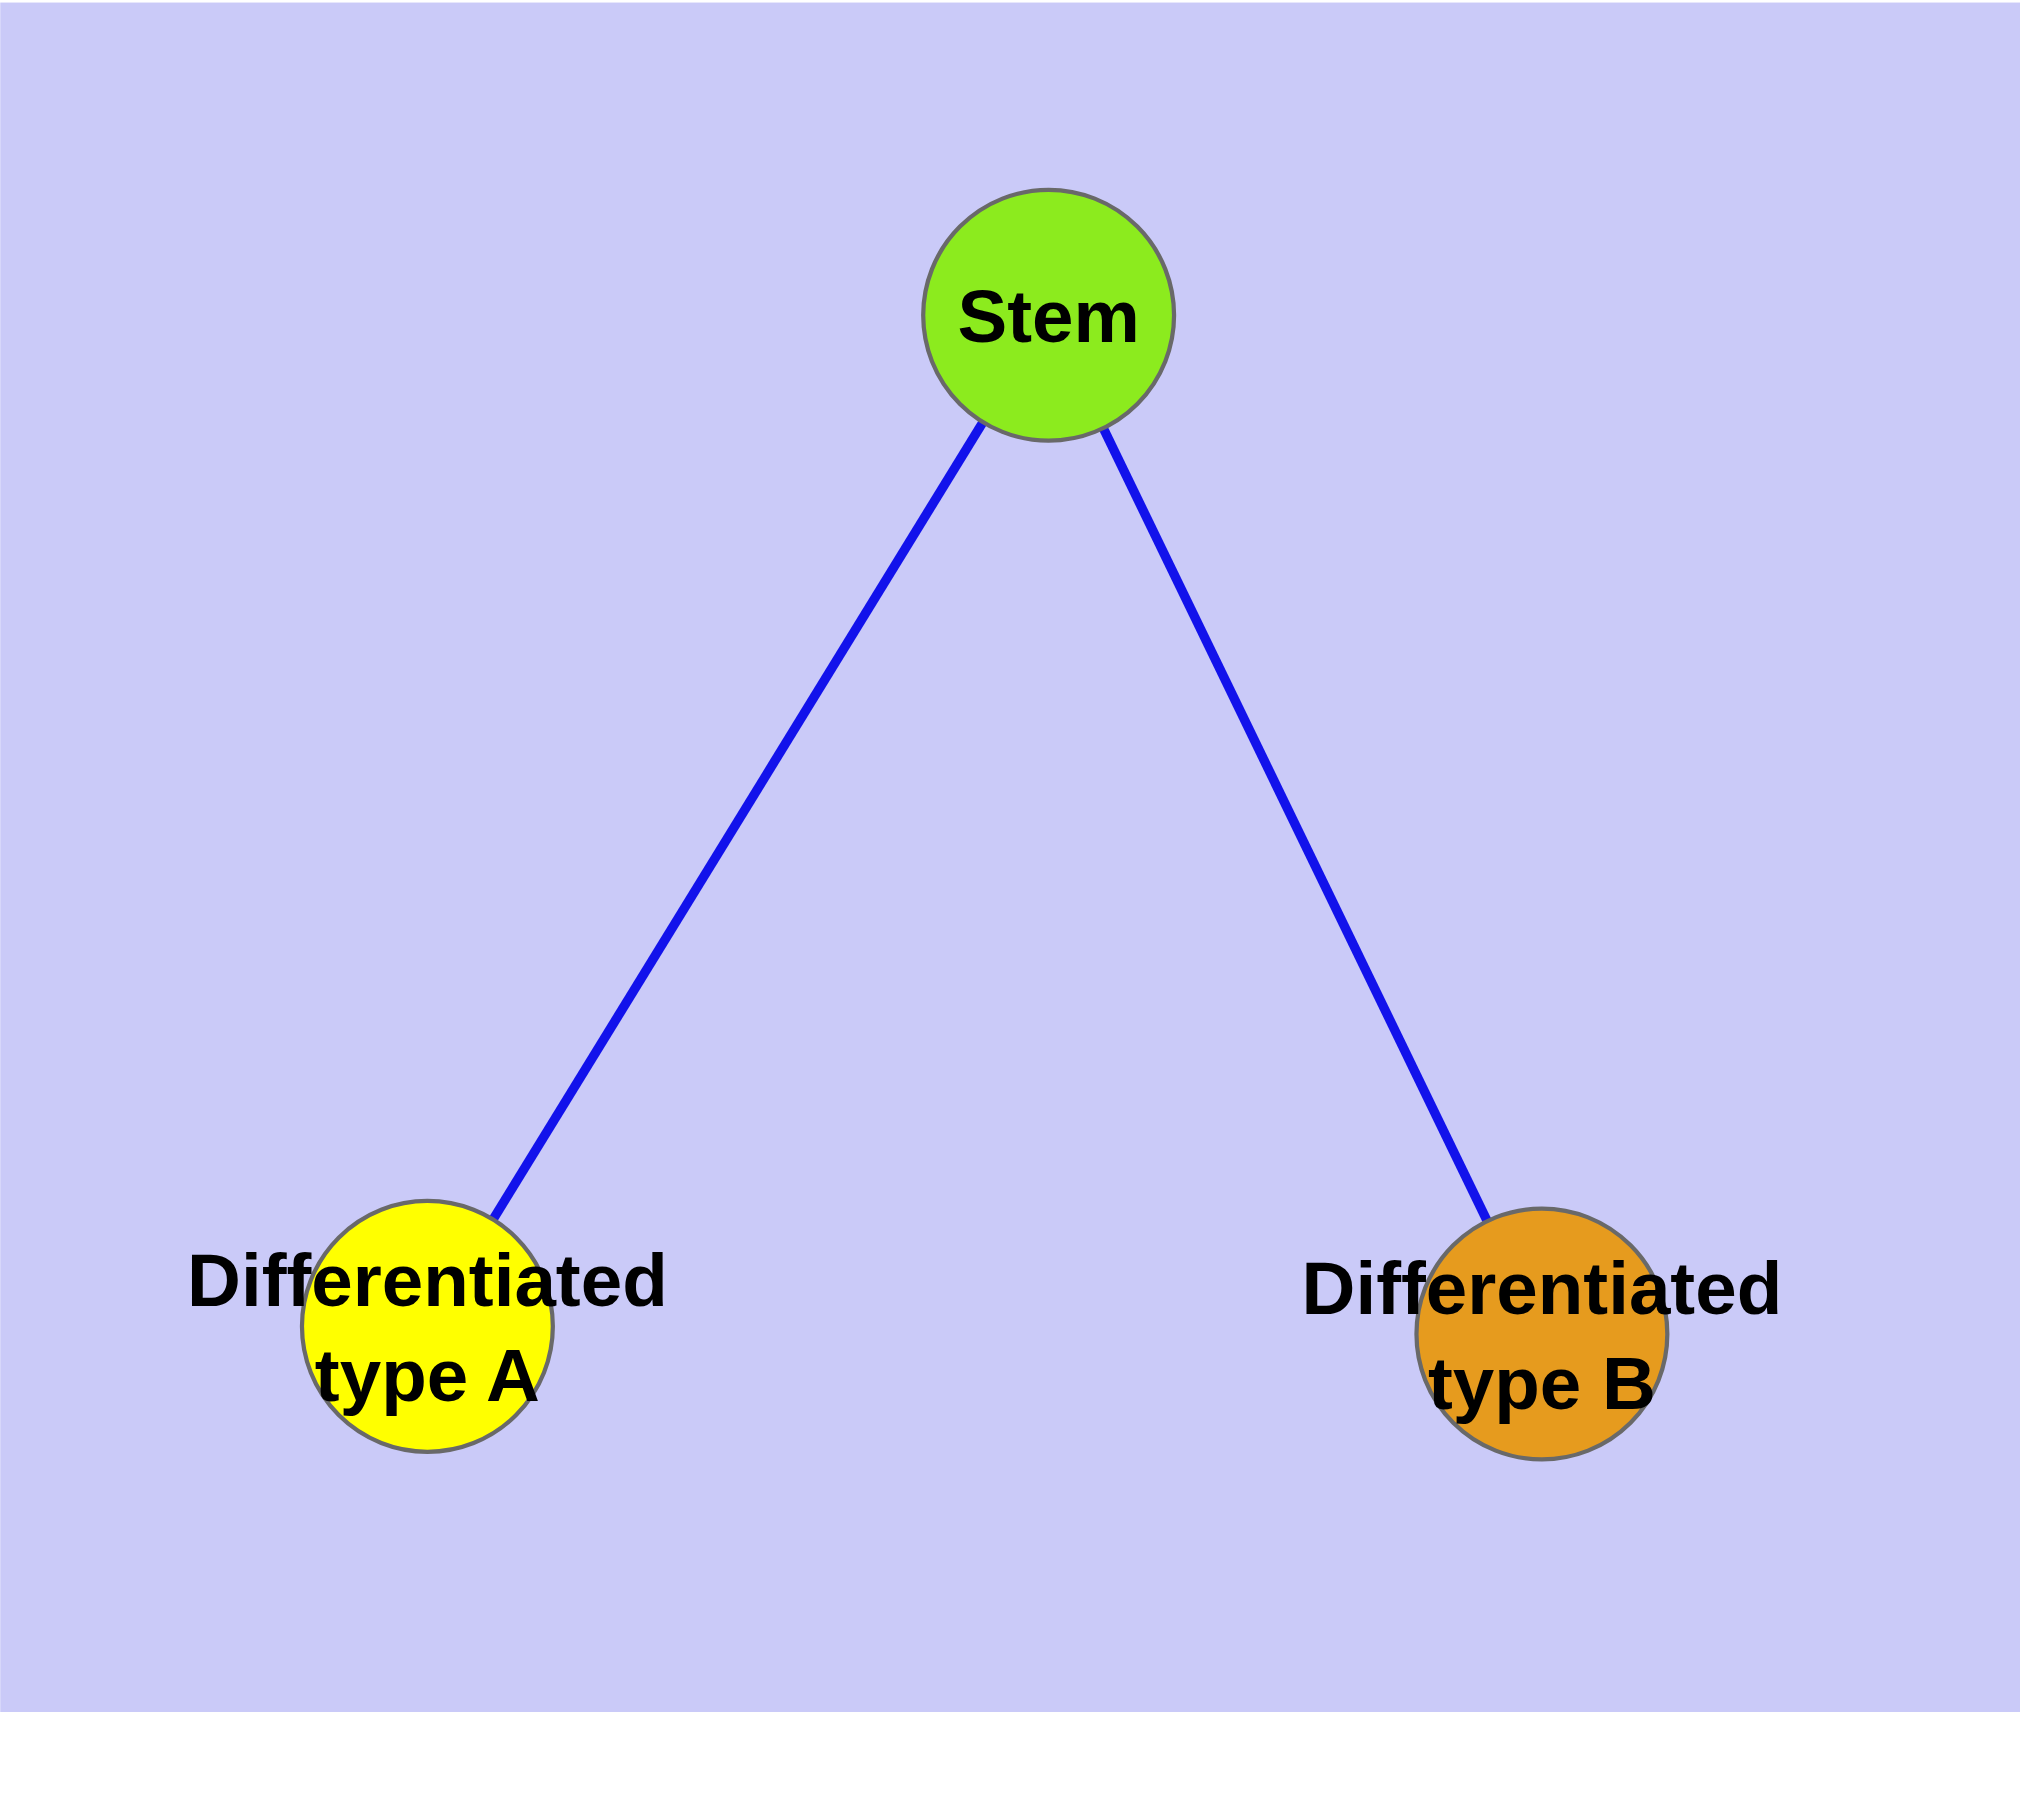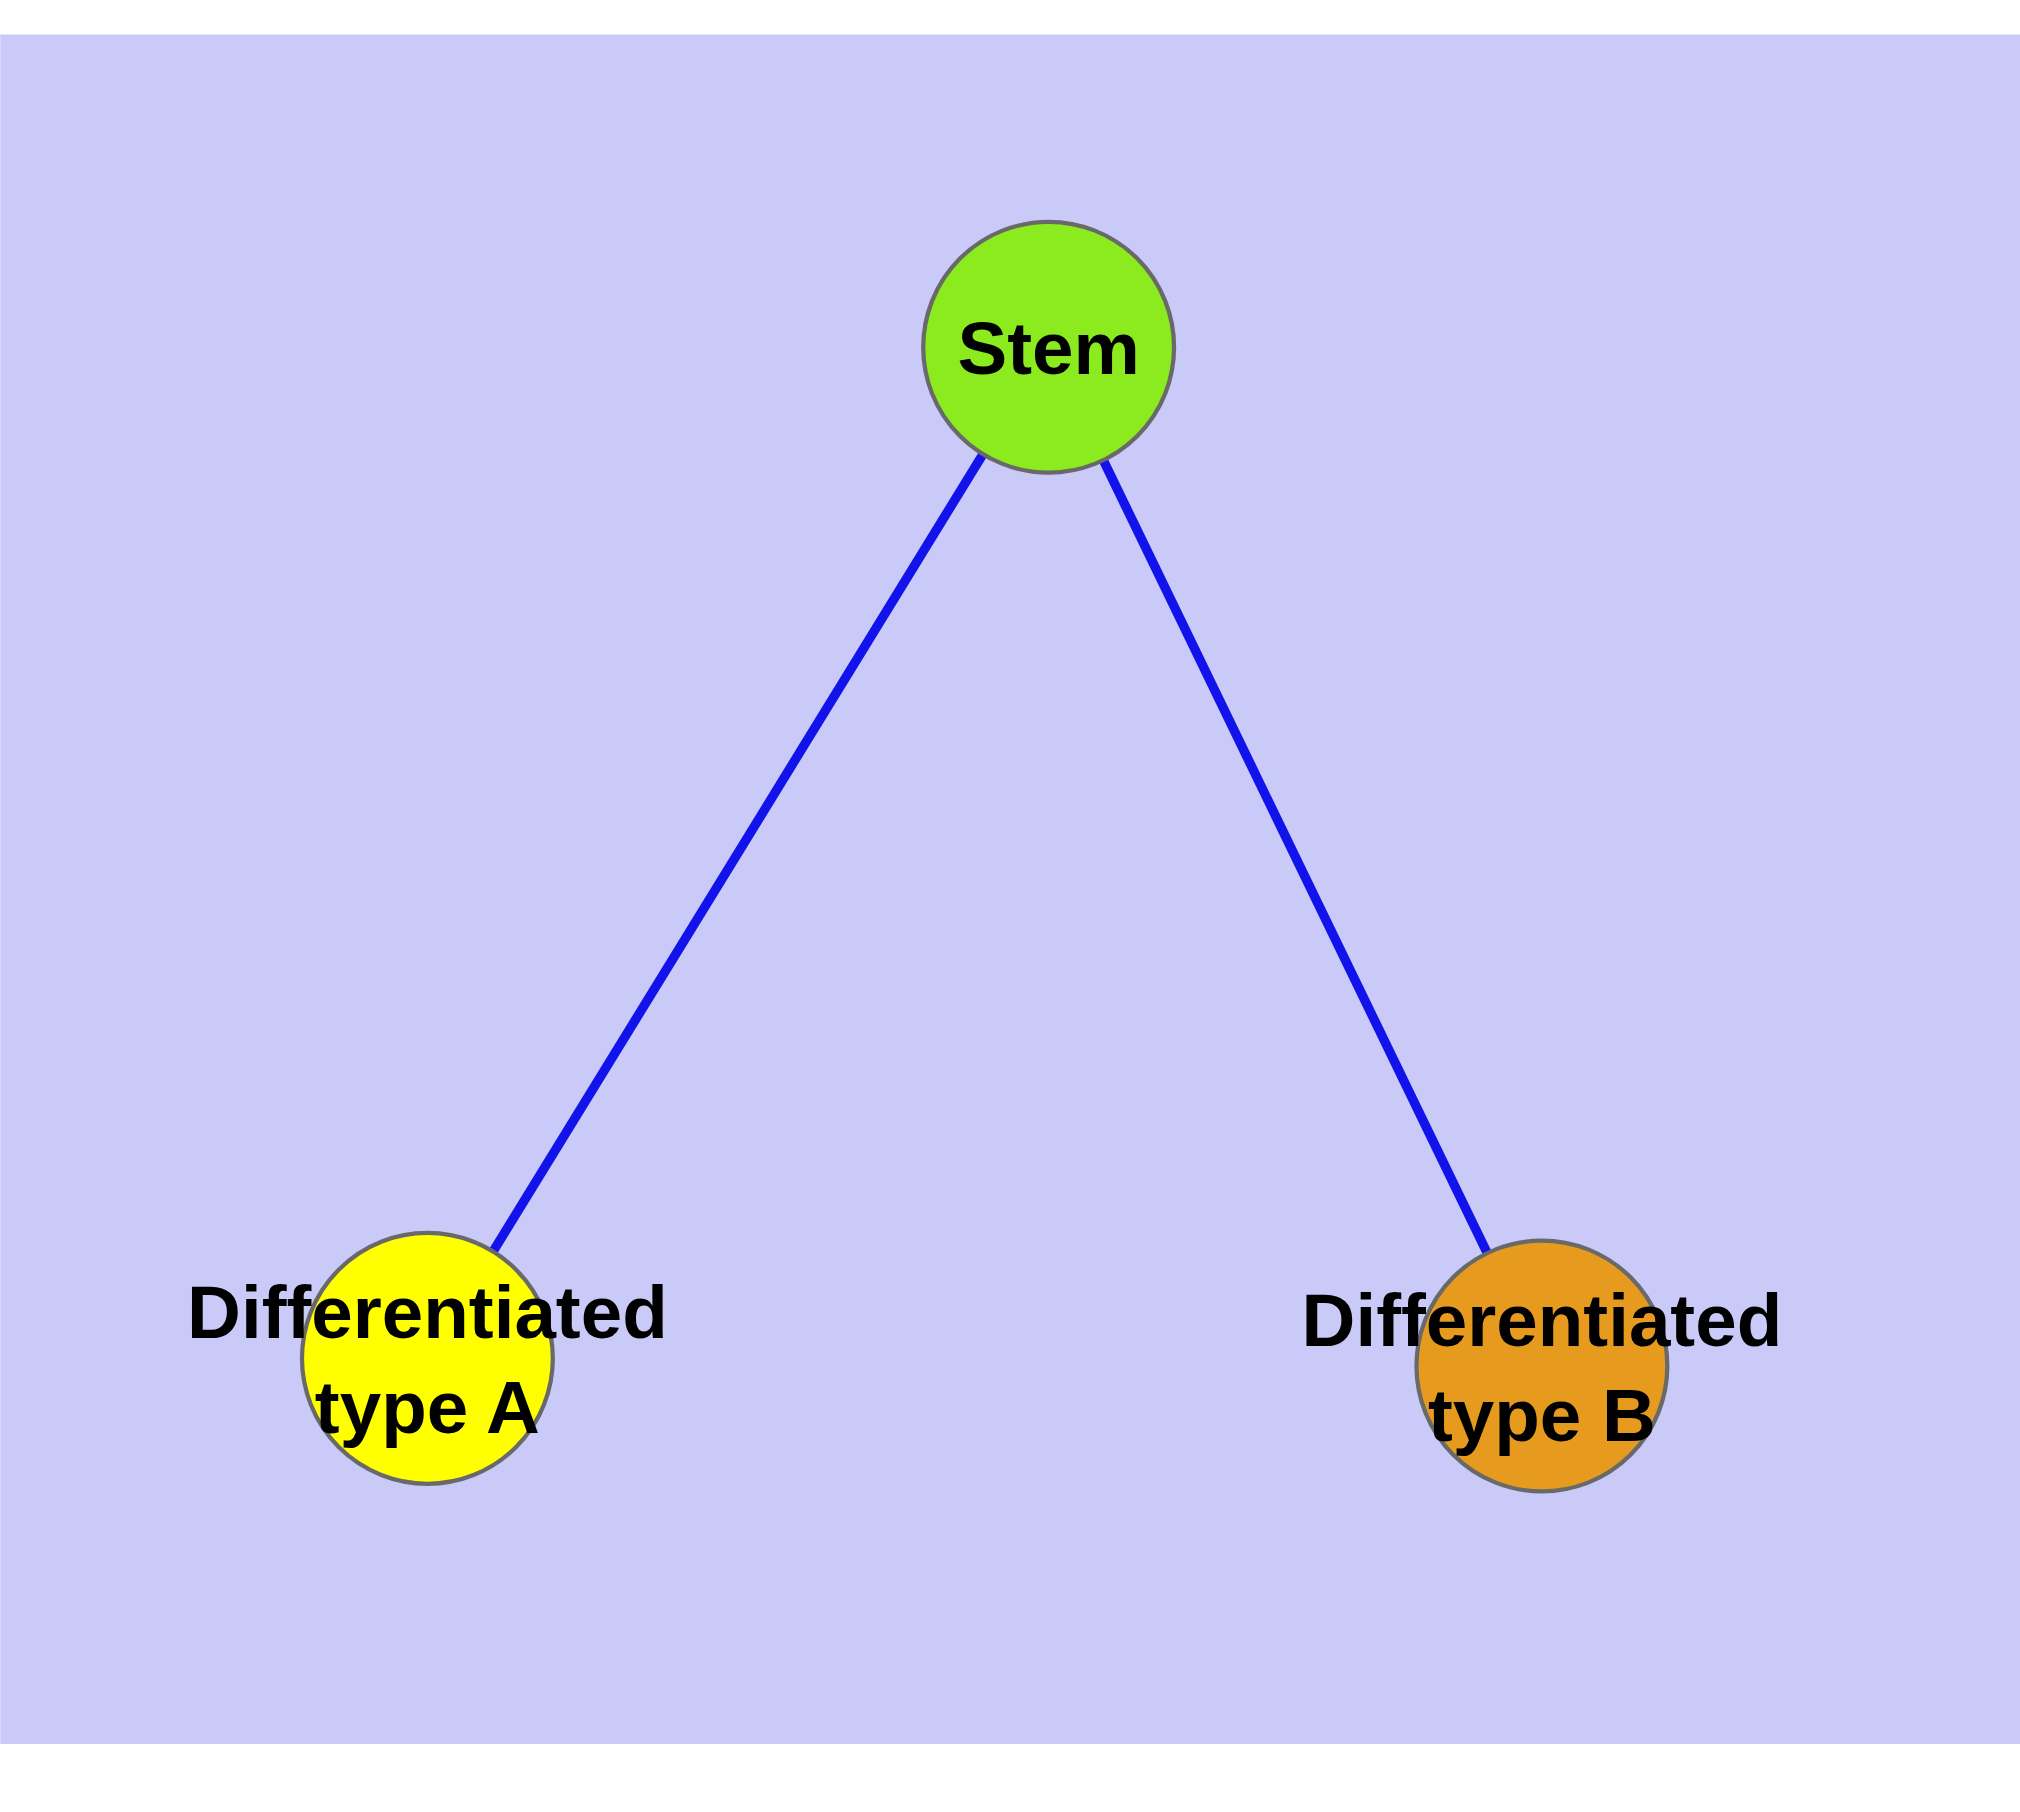--- a/index.html
+++ b/index.html
@@ -6,21 +6,20 @@
     margin: 0;
     padding: 0;
     background: #ffffff;
     font-family: "Liberation Sans", sans-serif;
   }
   .stage {
     position: relative;
     width: 2021px;
     height: 1712px;
     background: #ffffff;
-    margin-top: 32px;
   }
   .stage svg {
     display: block;
     width: 2021px;
     height: 1812px;
   }
   .node-label {
     font-family: "Liberation Sans", sans-serif;
     font-weight: bold;
     font-size: 88px;

